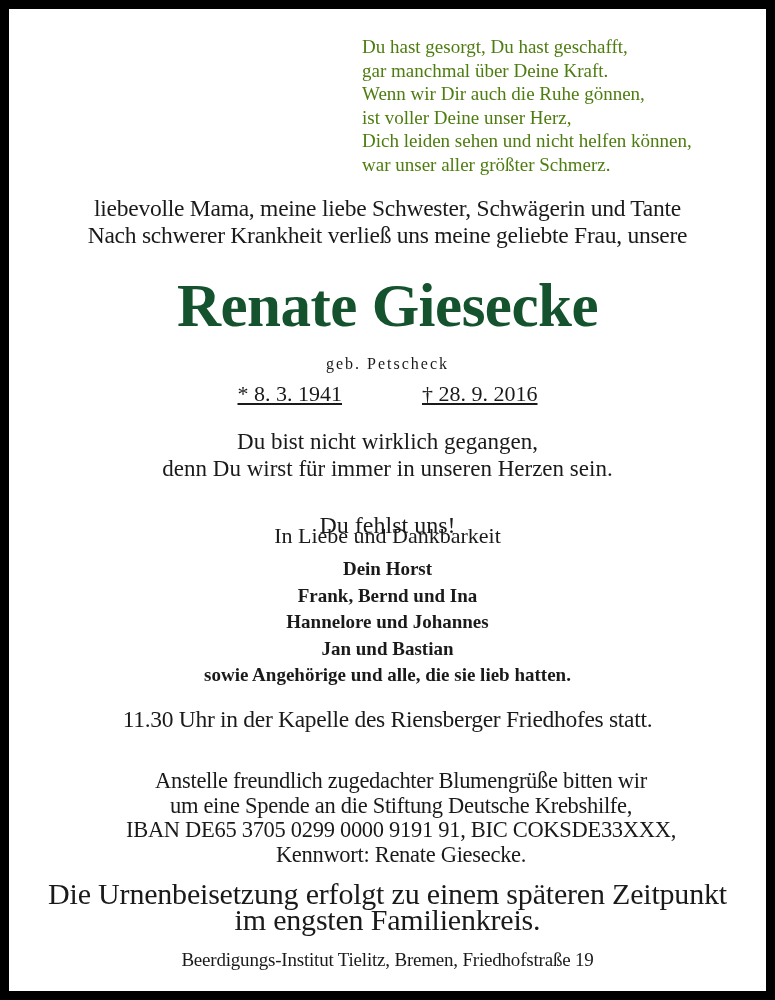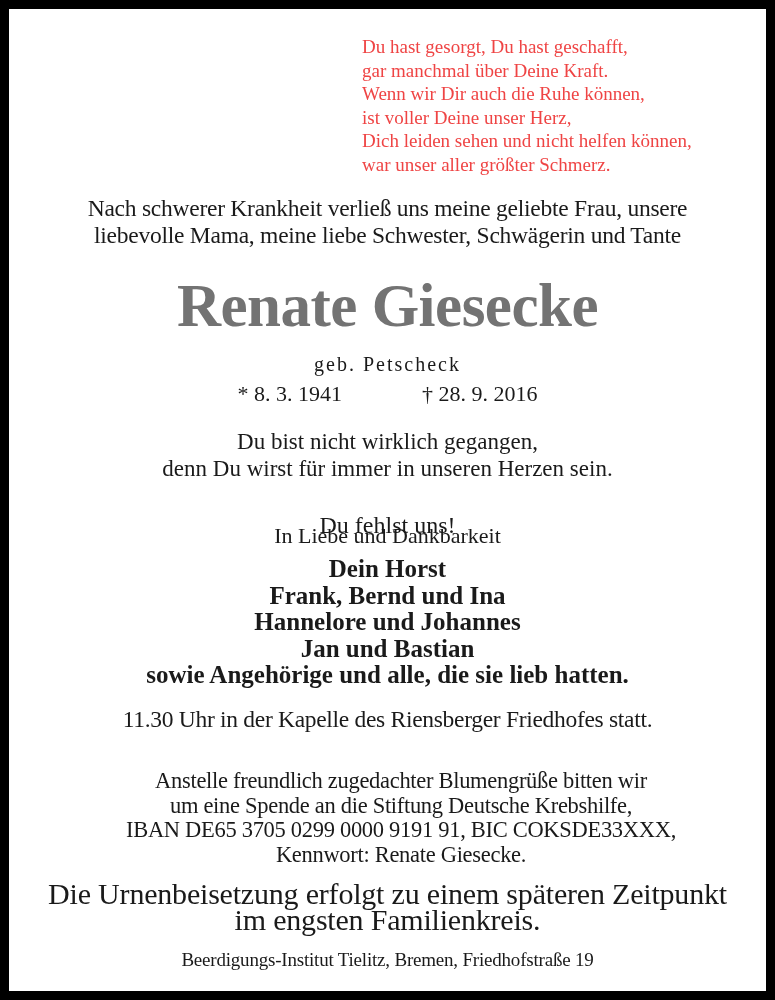--- a/index.html
+++ b/index.html
@@ -9,60 +9,60 @@
       width: 775px; height: 1000px;
       box-sizing: border-box;
       border: 9px solid #000000;
       background: #ffffff;
       color: #1a1a1a;
       font-family: "Liberation Serif", "DejaVu Serif", serif;
     }
     .poem {
       position: absolute; left: 353px; top: 26px;
       font-size: 19px; line-height: 23.6px;
-      text-align: left; color: #ef4444;
+      text-align: left; color: #4d7c0f;
     }
     .poem div { white-space: nowrap; }
     .center { position: absolute; left: 0; right: 0; text-align: center; }
     .intro { top: 186px; font-size: 23.5px; line-height: 27px; letter-spacing: -0.25px; }
     .name {
       top: 262px; font-size: 61px; font-weight: bold; line-height: 70px;
-      letter-spacing: -0.5px; color: #737373;
+      letter-spacing: -0.5px; color: #14532d;
     }
-    .born { top: 343px; font-size: 20px; line-height: 24px; letter-spacing: 2px; }
+    .born { top: 343px; font-size: 16px; line-height: 24px; letter-spacing: 2px; }
     .dates { top: 371px; font-size: 22px; line-height: 28px; }
-    .dates span { display: inline-block; }
+    .dates span { display: inline-block; text-decoration: underline; }
     .dates .gap { width: 80px; }
     .quote { top: 419px; font-size: 23px; line-height: 27px; }
     .missyou { top: 502px; font-size: 24px; line-height: 28px; }
     .gratitude { top: 513px; font-size: 22px; line-height: 28px; }
-    .family { top: 547px; font-size: 25px; line-height: 26.5px; font-weight: bold; }
+    .family { top: 547px; font-size: 19px; line-height: 26.5px; font-weight: bold; }
     .service { top: 696px; font-size: 23.5px; line-height: 28px; letter-spacing: -0.3px; }
     .donation { top: 760px; font-size: 22.5px; line-height: 24.5px; letter-spacing: -0.3px; padding-left: 27px; }
     .burial { top: 872px; font-size: 30px; line-height: 26px; letter-spacing: -0.2px; }
     .undertaker { top: 938px; font-size: 19px; line-height: 26px; letter-spacing: -0.2px; }
     .center div { white-space: nowrap; }
   </style>
 </head>
 <body>
 
 <div class="frame">
 
   <div class="poem">
     <div>Du hast gesorgt, Du hast geschafft,</div>
     <div>gar manchmal über Deine Kraft.</div>
-    <div>Wenn wir Dir auch die Ruhe können,</div>
+    <div>Wenn wir Dir auch die Ruhe gönnen,</div>
     <div>ist voller Deine unser Herz,</div>
     <div>Dich leiden sehen und nicht helfen können,</div>
     <div>war unser aller größter Schmerz.</div>
   </div>
 
   <div class="center intro">
+    <div>liebevolle Mama, meine liebe Schwester, Schwägerin und Tante</div>
     <div>Nach schwerer Krankheit verließ uns meine geliebte Frau, unsere</div>
-    <div>liebevolle Mama, meine liebe Schwester, Schwägerin und Tante</div>
   </div>
 
   <div class="center name">Renate Giesecke</div>
 
   <div class="center born">geb. Petscheck</div>
 
   <div class="center dates">
     <span>* 8. 3. 1941</span><span class="gap"></span><span>† 28. 9. 2016</span>
   </div>
 

